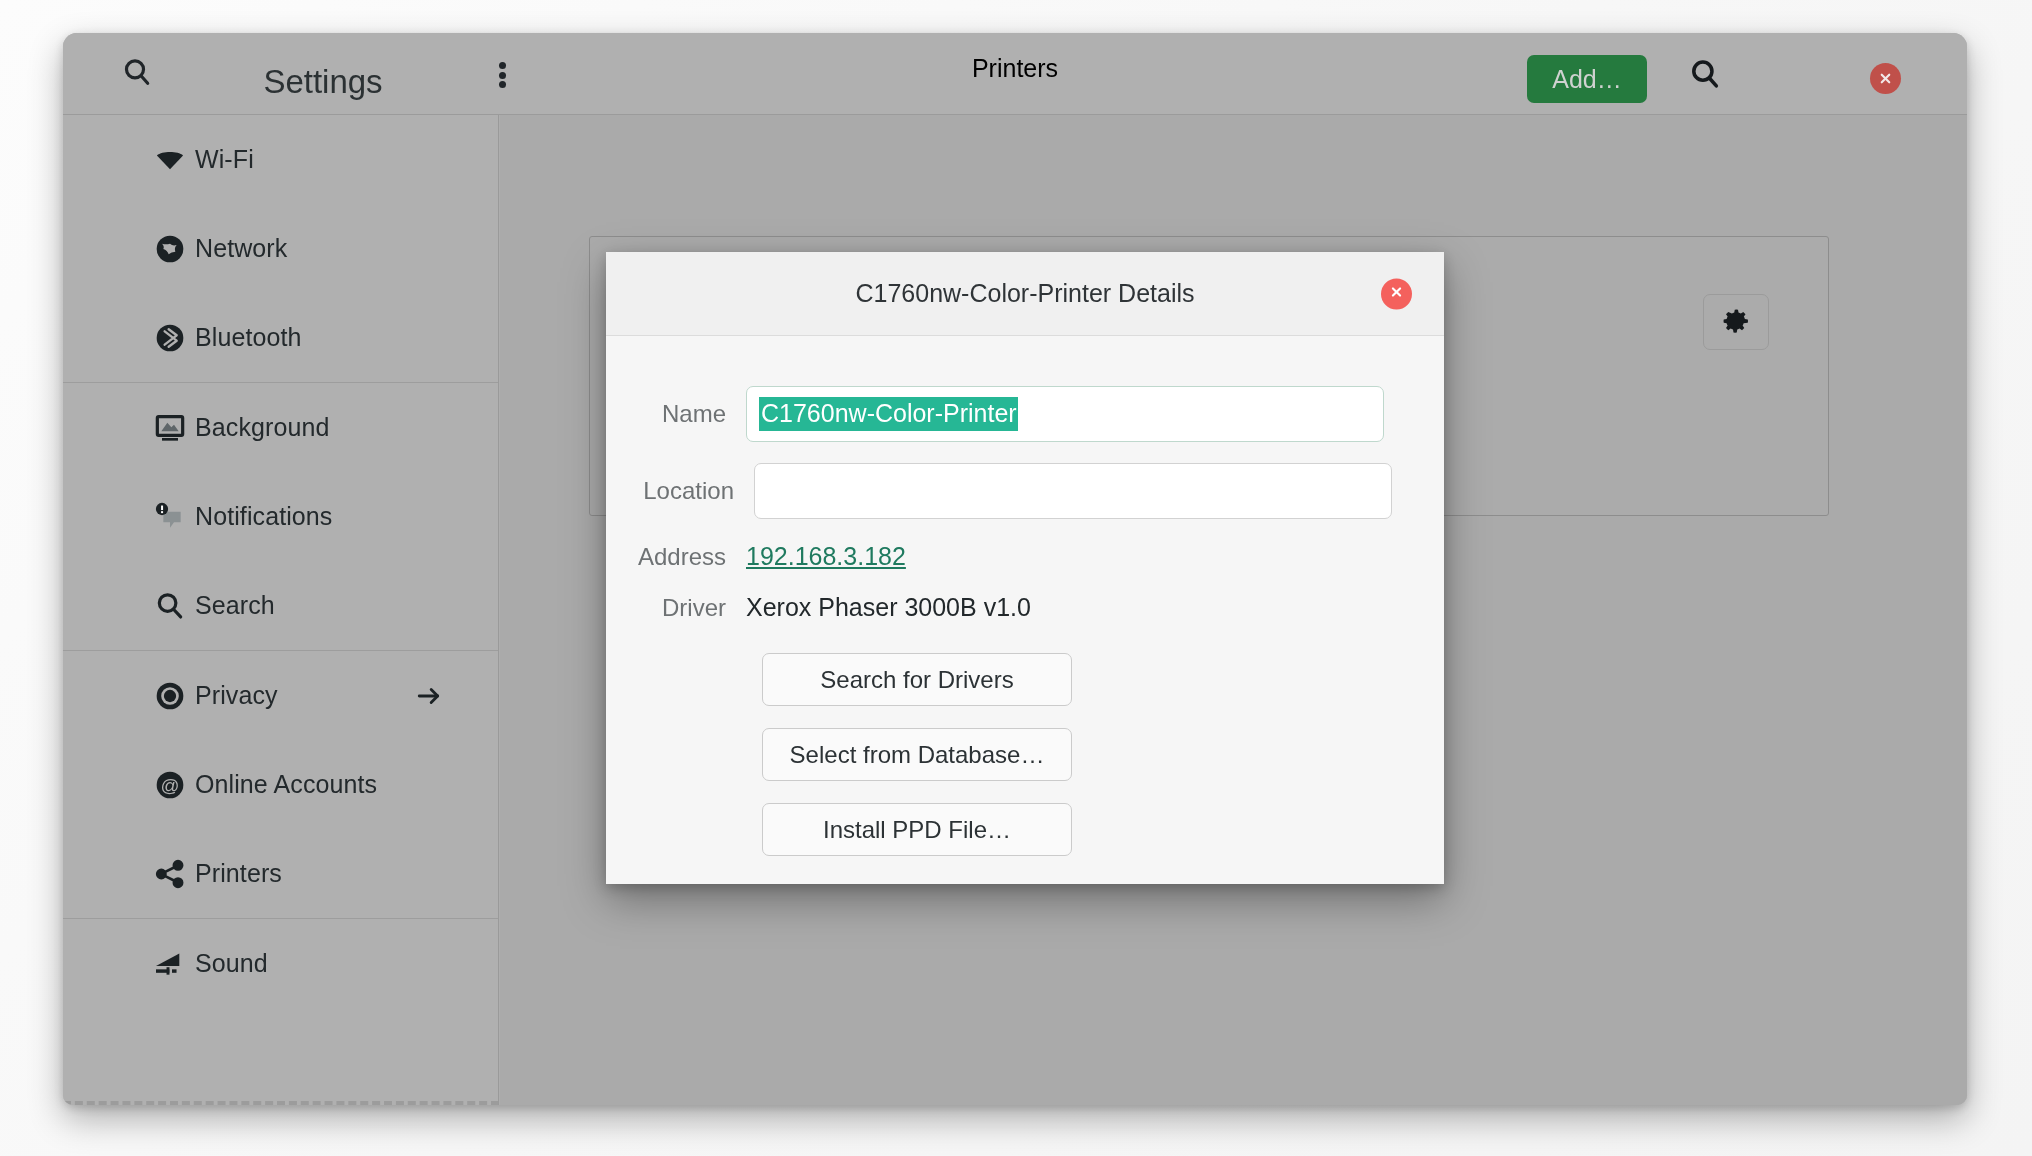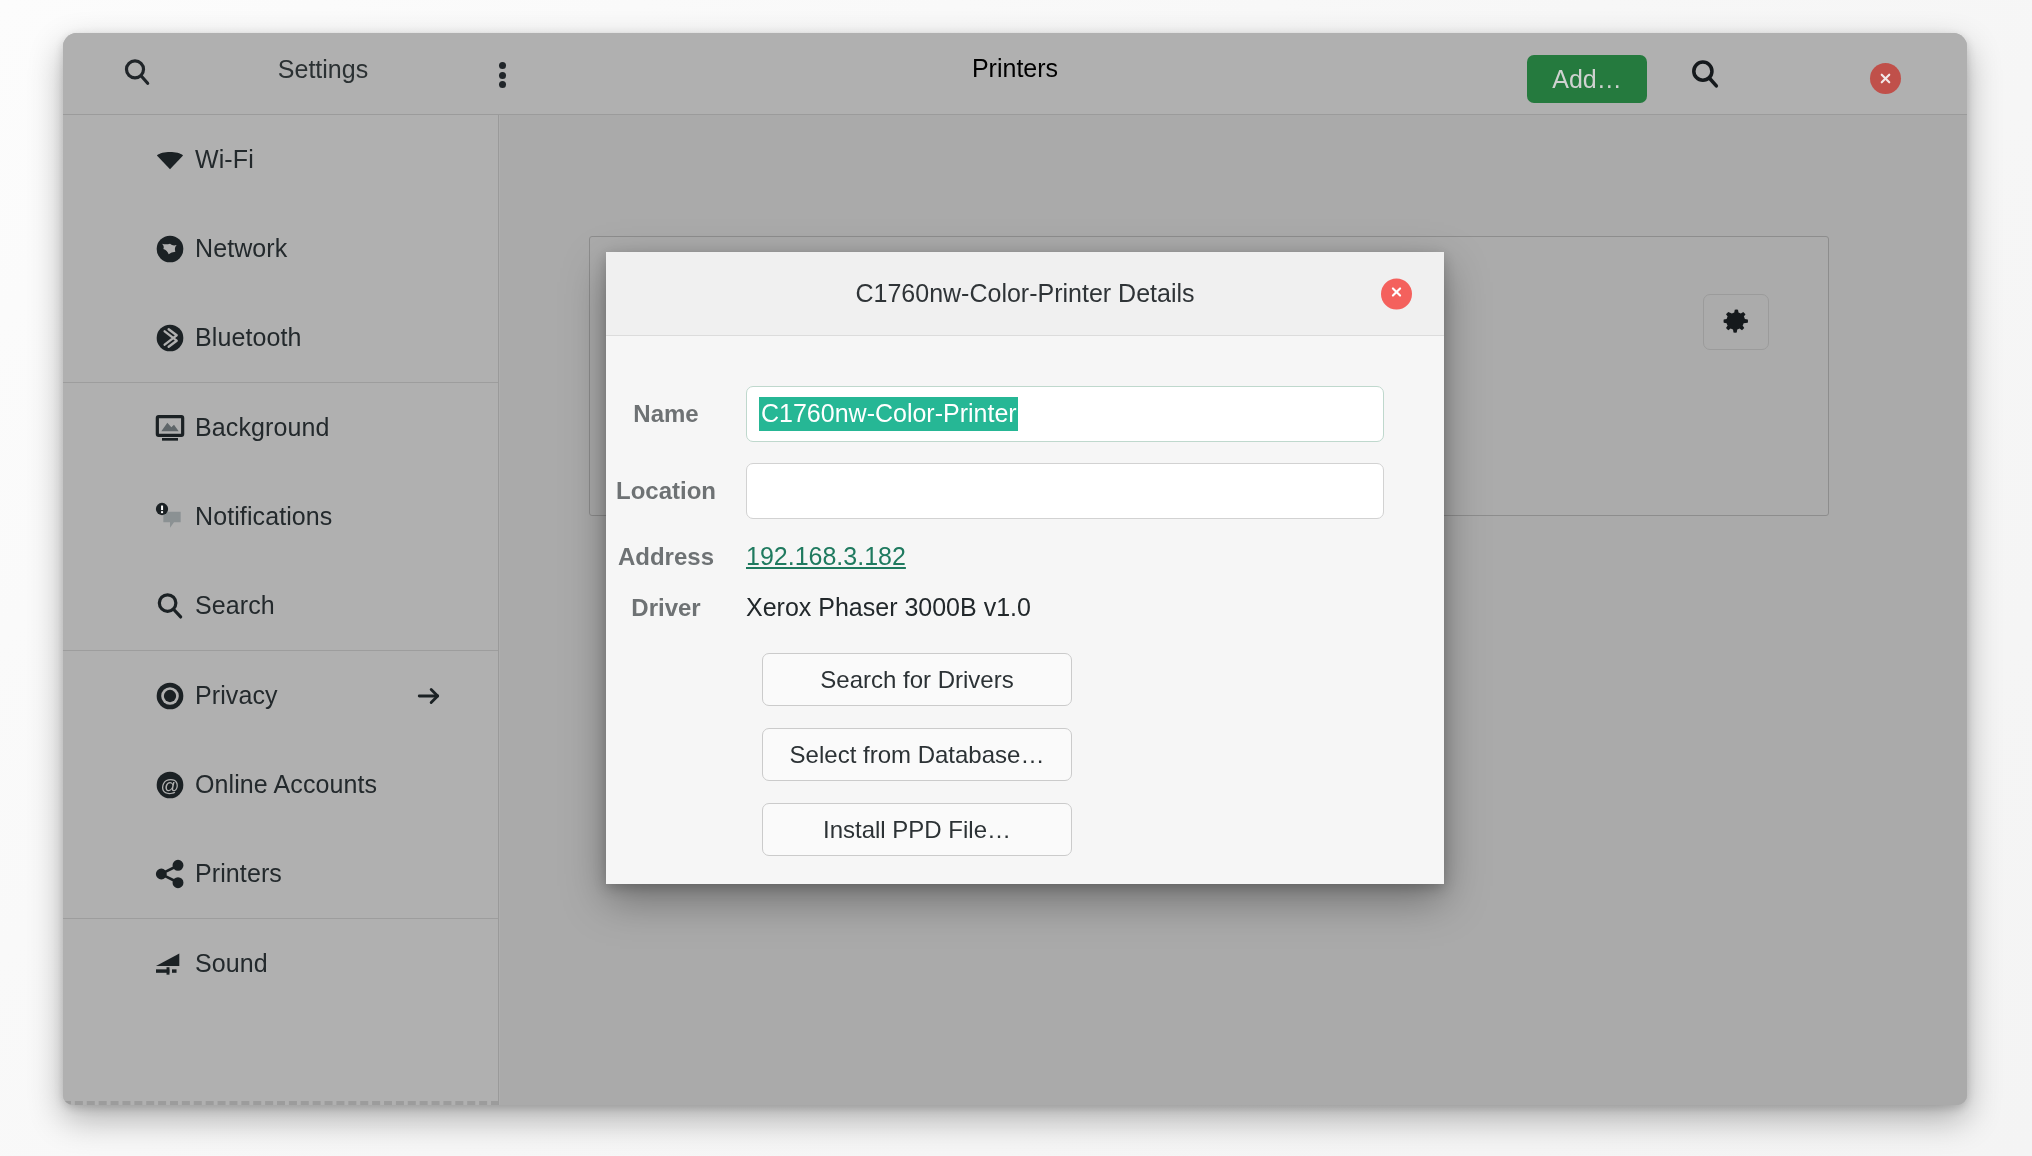--- a/index.html
+++ b/index.html
@@ -33,23 +33,23 @@
     background: #b0b0b0;
     border-bottom: 1px solid #9b9b9b;
   }
   .hb-search-left {
     position: absolute; left: 54px; top: 21px;
     width: 40px; height: 40px;
     display:flex; align-items:center; justify-content:center;
     cursor: pointer;
   }
   .hb-settings-title {
-    position: absolute; left: 180px; top: 22px;
+    position: absolute; left: 180px; top: 30px;
     width: 160px; text-align: center;
-    font-size: 25px; color: #2b3133;
+    font-size: 33px; color: #2b3133;
   }
   .hb-kebab {
     position: absolute; left: 424px; top: 26px;
     width: 30px; height: 32px;
     display:flex; flex-direction:column; align-items:center; justify-content:space-between;
     padding: 3px 0;
     cursor: pointer;
   }
   .hb-kebab i { display:block; width:7px; height:7px; border-radius:50%; background:#202529; }
   .hb-page-title {
@@ -192,24 +192,23 @@
     display:flex; align-items:center; justify-content:center;
     cursor: pointer;
   }
   .dlg-body { position: relative; padding: 0; }
 
   .frow {
     position: absolute;
     display: flex; align-items: center;
   }
   .flabel {
-    width: 140px; text-align: center;
+    width: 140px; text-align: right;
     font-size: 24px; color: #6e7274;
     padding-right: 20px;
-    font-weight: bold;
   }
   .finput {
     width: 638px; height: 56px;
     background: #ffffff;
     border: 1px solid #bfd8cd;
     border-radius: 7px;
     display: flex; align-items: center;
     padding: 0 12px;
     font-size: 25px;
     cursor: text;
@@ -443,21 +442,21 @@
 
     <div class="dlg-body">
 
       <div class="frow" style="left:0; top:50px;">
         <div class="flabel">Name</div>
         <div class="finput" placeholder="">
           <span class="sel-text">C1760nw-Color-Printer</span>
         </div>
       </div>
 
-      <div class="frow" style="left:0; top:127px;">
+      <div class="frow" style="left:0; top:127px;padding-left:8px;">
         <div class="flabel">Location</div>
         <div class="finput plain" placeholder="">
           <span></span>
         </div>
       </div>
 
       <div class="frow" style="left:0; top:206px;">
         <div class="flabel">Address</div>
         <div class="flink">192.168.3.182</div>
       </div>

